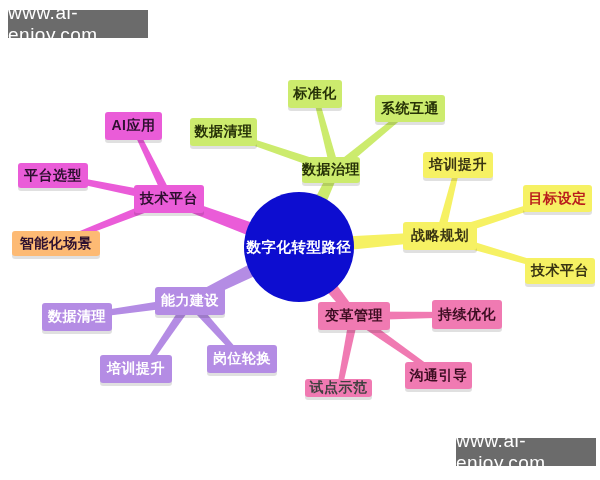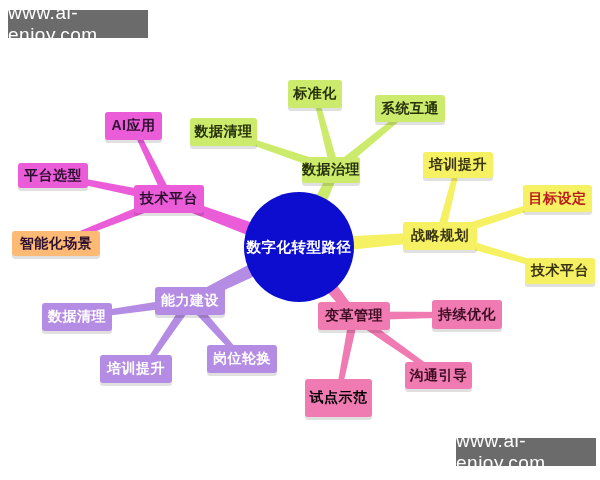--- a/index.html
+++ b/index.html
@@ -83,18 +83,18 @@
       <div class="node" style="left: 423px; top: 152px; width: 70px; height: 26px; background: rgb(246, 241, 99); color: rgb(58, 53, 19);">培训提升</div>
       <div class="node" style="left: 523px; top: 185px; width: 69px; height: 27px; background: rgb(246, 241, 99); color: #b91c1c;">目标设定</div>
       <div class="node" style="left: 525px; top: 258px; width: 70px; height: 26px; background: rgb(246, 241, 99); color: rgb(58, 53, 19);">技术平台</div>
       <div class="node" style="left: 155px; top: 287px; width: 70px; height: 28px; background: rgb(180, 140, 228); color: rgb(255, 255, 255);">能力建设</div>
       <div class="node" style="left: 42px; top: 303px; width: 70px; height: 28px; background: rgb(180, 140, 228); color: rgb(255, 255, 255);">数据清理</div>
       <div class="node" style="left: 100px; top: 355px; width: 72px; height: 28px; background: rgb(180, 140, 228); color: rgb(255, 255, 255); font-family: Liberation Serif, serif;">培训提升</div>
       <div class="node" style="left: 207px; top: 345px; width: 70px; height: 28px; background: rgb(180, 140, 228); color: rgb(255, 255, 255);">岗位轮换</div>
       <div class="node" style="left: 318px; top: 302px; width: 72px; height: 28px; background: rgb(240, 122, 178); color: rgb(61, 13, 34);">变革管理</div>
       <div class="node" style="left: 432px; top: 300px; width: 70px; height: 29px; background: rgb(240, 122, 178); color: rgb(61, 13, 34);">持续优化</div>
       <div class="node" style="left: 405px; top: 362px; width: 67px; height: 27px; background: rgb(240, 122, 178); color: rgb(61, 13, 34);">沟通引导</div>
-      <div class="node" style="left: 305px; top: 379px; width: 67px; height: 38px; background: rgb(240, 122, 178); color: #000000;">试点示范</div>
+      <div class="node" style="left: 305px; top: 379px; width: 67px; height: 18px; background: rgb(240, 122, 178); color: #404040;">试点示范</div>
       <div class="center-label" style="left: 244px; top: 192px; width: 110px; height: 110px; color: rgb(255, 255, 255);">数字化转型路径</div>
     </div>
   <div class="watermark wm-tl">www.ai-enjoy.com</div>
   <div class="watermark wm-br">www.ai-enjoy.com</div>
 </div>
 
 </body></html>

